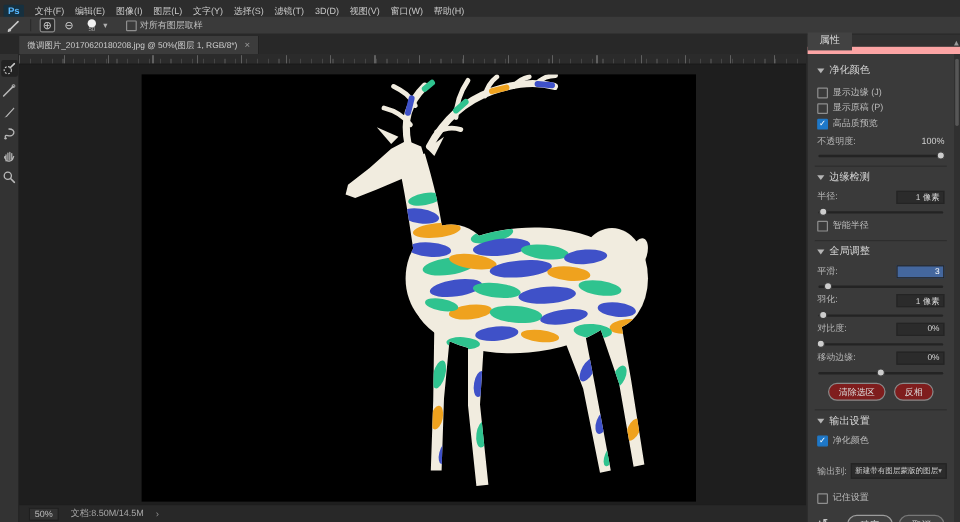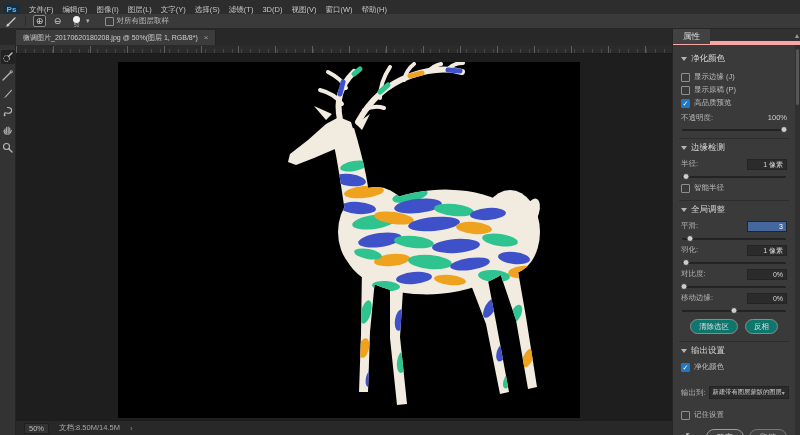--- a/index.html
+++ b/index.html
@@ -63,21 +63,21 @@
   
   .statusbar { position:absolute; left:16px; top:420px; width:656px; height:15px; background:#282828;
                border-top:1px solid #1d1d1d; display:flex; align-items:center; gap:10px; padding-left:8px;}
   .status-zoom { font-size:7.5px; color:#bdbdbd; background:#323232; border:1px solid #1f1f1f; padding:0 4px;}
   .status-doc { font-size:7.5px; color:#a8a8a8;}
   .status-arrow { font-size:8px; color:#8c8c8c;}
 
   
   .panel { position:absolute; left:672px; top:29px; width:128px; height:406px; background:#3a3a3a;
            border-left:1px solid #252525;}
-  .panel-tabstrip { height:16px; background:#313131; display:flex; align-items:flex-start; border-bottom:4px solid #fca5a5;}
+  .panel-tabstrip { height:16px; background:#313131; display:flex; align-items:center; border-bottom:6px solid #fca5a5;}
   .panel-tab { height:15px; background:#424242; color:#dcdcdc; font-size:8.5px; padding:0 10px;
                display:flex; align-items:center;}
   .panel-scroll { position:absolute; right:0; top:16px; width:5px; height:390px; background:#303030;}
   .panel-scroll .thumb { position:absolute; top:4px; left:1px; width:3px; height:56px; background:#565656; border-radius:2px;}
   .panel-scroll .up { position:absolute; top:-11px; left:0; width:0; height:0;
                       border-left:2.5px solid transparent; border-right:2.5px solid transparent; border-bottom:4px solid #9a9a9a;}
   .panel-body { padding:5px 9px 0 8px; width:123px;}
   .sec-head { display:flex; align-items:center; gap:4px; margin-top:3px;}
   .chev { width:0; height:0; border-left:3px solid transparent; border-right:3px solid transparent;
           border-top:4px solid #b5b5b5; flex:none;}
@@ -92,21 +92,21 @@
   .slider .thumb { position:absolute; top:-3px; width:7px; height:7px; border-radius:50%;
                    background:#cdcdcd; border:1px solid #3a3a3a; transform:translateX(-50%);}
   .divider { height:1px; background:#2d2d2d; margin:7px -2px 2px -2px;}
   .check-row { display:flex; align-items:center; gap:4px; margin-top:5px;}
   .check-lbl { font-size:7.5px; color:#bcbcbc; white-space:nowrap;}
   .view-block { display:flex; margin-top:6px; gap:5px;}
   .view-left { display:flex; align-items:center; gap:3px;}
   .view-thumb { width:21px; height:26px; background:#000; border:1px solid #1c1c1c;}
   .view-spin { display:flex; flex-direction:column; gap:1px; font-size:5.5px; color:#b5b5b5; line-height:5px;}
   .view-checks { display:flex; flex-direction:column; gap:3px; padding-top:1px;}
-  .mini-btn { border:1px solid #8a8a8a; border-radius:8px; background:#0f766e; color:#dcdcdc;
+  .mini-btn { border:1px solid #8a8a8a; border-radius:8px; background:#7f1d1d; color:#dcdcdc;
               font-size:7.5px; padding:1.5px 8px; white-space:nowrap;}
   .btn-row { display:flex; justify-content:center; gap:7px; margin-top:7px;}
   .dd-row { display:flex; align-items:center; gap:3px; margin-top:14px;}
   .dropdown { flex:1; height:13px; background:#2b2b2b; border:1px solid #242424; display:flex;
               align-items:center; justify-content:space-between; padding:0 3px;}
   .dropdown .dd-text { font-size:6.3px; color:#cfcfcf; white-space:nowrap;}
   .dropdown .dd-caret { font-size:6px; color:#a8a8a8;}
   .footer { display:flex; align-items:center; margin-top:9px; gap:5px;}
   .reset-icon { font-size:11px; color:#c2c2c2; line-height:1;}
   .footer .spacer { flex:1;}

